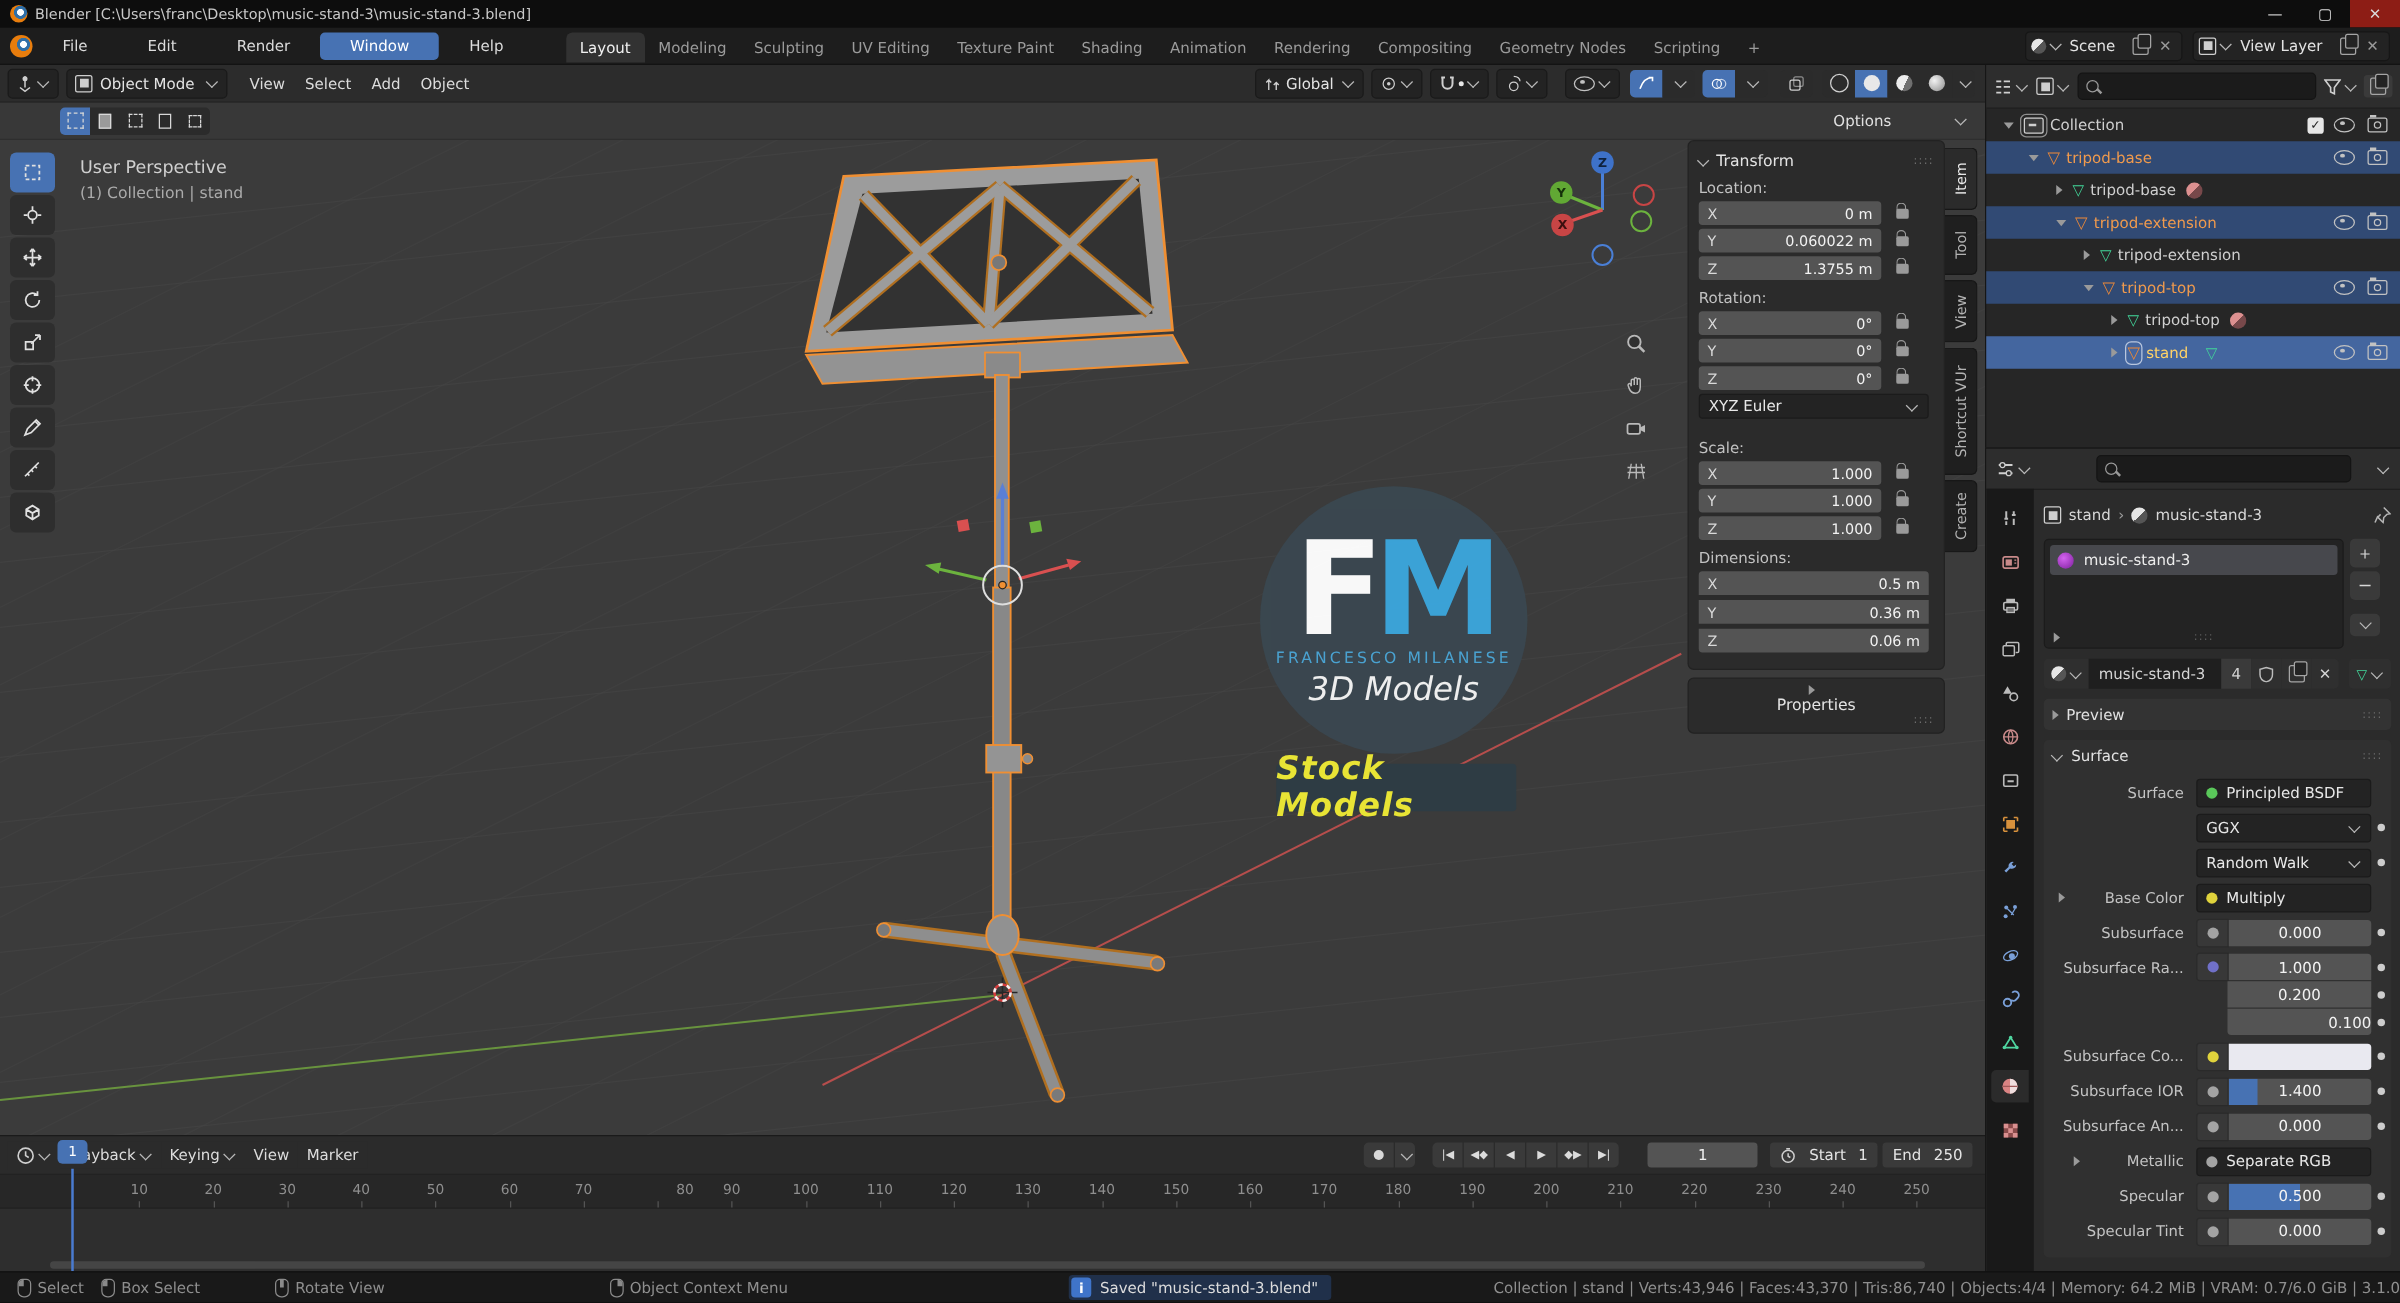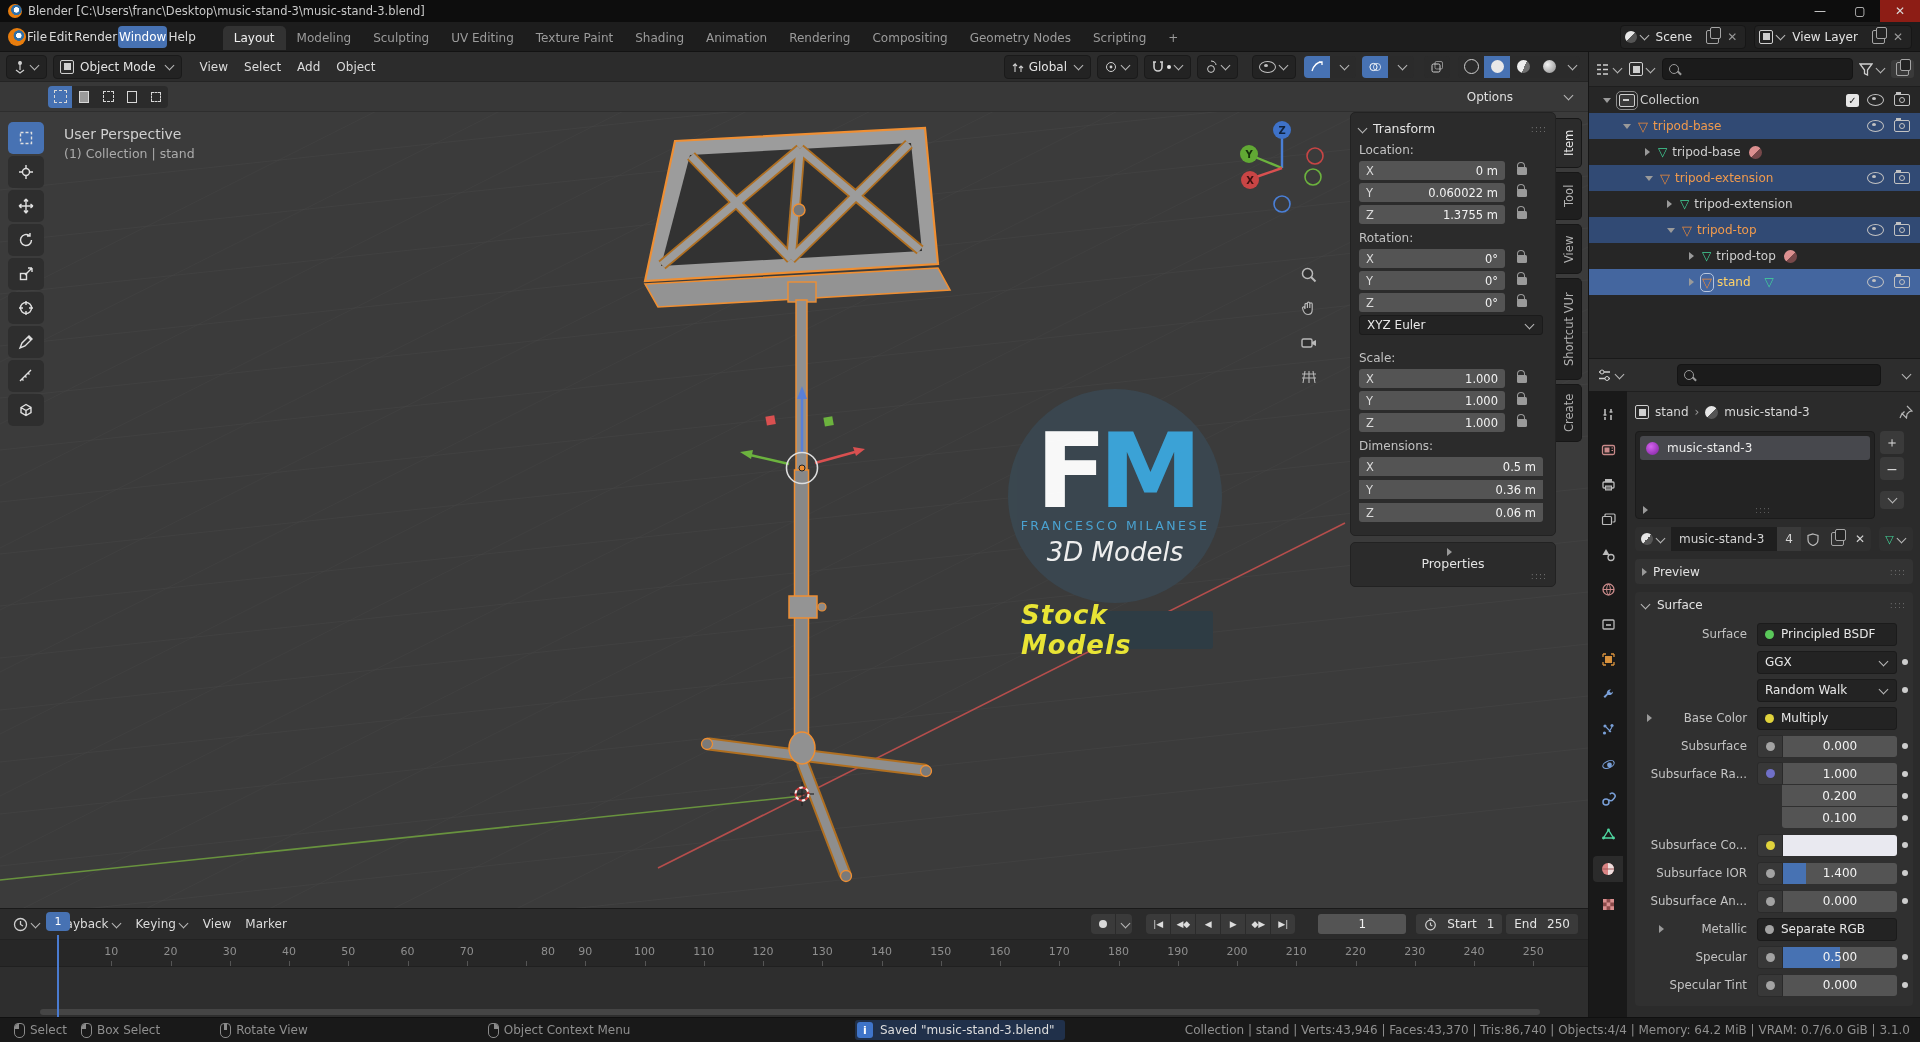--- a/index.html
+++ b/index.html
@@ -15,21 +15,21 @@
   .keydot{width:6px;height:6px;border-radius:50%;background:#cdcdcd;flex:none;}
   
   #titlebar{left:0;top:0;width:1920px;height:22px;background:#0d0d0d;display:flex;align-items:center;}
   #titlebar .ttext{color:#c9c9c9;font-size:11.5px;margin-left:6px;}
   .blogo{width:14px;height:14px;border-radius:50%;background:radial-gradient(circle at 60% 42%,#fff 0 2.5px,#2f6fa8 3px 5px,#e87d0d 5.5px);margin-left:8px;flex:none;}
   .winbtns{margin-left:auto;display:flex;height:22px;}
   .wbtn{width:40px;height:22px;display:flex;align-items:center;justify-content:center;color:#dadada;font-size:12px;}
   .wbtn.close{background:#8d1d15;}
   
   #topbar{left:0;top:22px;width:1920px;height:30px;background:#1d1d1d;display:flex;align-items:center;border-bottom:1px solid #131313;box-sizing:border-box;}
-  .menu-item{padding:4px 1px;border-radius:4px;color:#dcdcdc;text-align:center;}
+  .menu-item{padding:4px 24px;border-radius:4px;color:#dcdcdc;text-align:center;}
   .menu-item.active-blue{background:#4772b3;color:#fff;}
   .wtab{padding:5px 11px;color:#9b9b9b;border-radius:5px 5px 0 0;margin-top:2px;}
   .wtab.active{background:#323232;color:#f0f0f0;}
   .scene-widget{background:#232323;border:1px solid #161616;border-radius:4px;height:22px;display:flex;align-items:center;padding:0 4px;margin-right:8px;}
   .scene-widget .sw-name{margin:0 10px 0 6px;color:#e3e3e3;}
   .ic-copy{width:11px;height:12px;border:1.2px solid #a5a5a5;border-radius:2px;position:relative;margin:0 4px;flex:none;}
   .ic-copy::before{content:"";position:absolute;left:3px;top:-4px;width:9px;height:10px;border:1.2px solid #a5a5a5;border-radius:2px;background:#232323;}
   .xglyph{color:#9a9a9a;font-size:12px;padding:0 4px;}
   
   #vph1{left:0;top:52px;width:1588px;height:30px;background:#2c2c2c;display:flex;align-items:center;border-bottom:1px solid #242424;box-sizing:border-box;}
@@ -160,21 +160,21 @@
             color:#e8e435;font-size:26px;font-weight:bold;font-style:italic;letter-spacing:1px;}
   
   #statusbar{left:0;top:1017px;width:1920px;height:25px;background:#191919;border-top:1px solid #101010;box-sizing:border-box;display:flex;align-items:center;color:#8f8f8f;}
   .mouse{width:9px;height:13px;border:1.2px solid #8a8a8a;border-radius:4px 4px 5px 5px;position:relative;margin:0 5px 0 14px;flex:none;}
   .mouse::before{content:"";position:absolute;background:#8a8a8a;}
   .mouse.l::before{left:0;top:0;width:4px;height:5px;border-radius:3px 0 0 0;}
   .mouse.m::before{left:3px;top:0;width:2.5px;height:6px;}
   .mouse.r::before{right:0;top:0;width:4px;height:5px;border-radius:0 3px 0 0;}
   #saved-badge{position:absolute;left:855px;top:2px;height:20px;background:#20304a;border-radius:3px;display:flex;align-items:center;padding:0 10px 0 2px;gap:7px;color:#dcdcdc;}
   #saved-badge .info{width:16px;height:16px;background:#3f74c9;border-radius:3px;color:#fff;display:flex;align-items:center;justify-content:center;font-size:11px;font-weight:bold;}
-  #stats{margin-left:auto;padding-right:10px;color:#8f8f8f;}
+  #stats{margin-left:auto;color:#8f8f8f;}
 </style>
 </head>
 <body>
 
 <div id="titlebar" class="abs">
   <span class="blogo"></span>
   <span class="ttext">Blender [C:\Users\franc\Desktop\music-stand-3\music-stand-3.blend]</span>
   <div class="winbtns">
     <div class="wbtn">—</div>
     <div class="wbtn">▢</div>
@@ -1101,21 +1101,21 @@
         <div class="stackf">
             <span>0.200</span>
           </div>
         <div class="mkey">
             <span class="keydot"></span>
           </div>
       </div>
       <div class="mrow" style="height:21px;margin:0;">
         <span class="mlabel"></span>
           <div style="width:25px;flex:none;"></div>
-        <div class="stackf" style="border-radius:0 0 3px 3px;">
+        <div class="stackf" style="border-radius:0 0 3px 3px;justify-content:flex-end;">
             <span>0.100</span>
           </div>
         <div class="mkey">
             <span class="keydot"></span>
           </div>
       </div>
       <div class="mrow">
         <span class="mlabel">Subsurface Co...</span>
         <div class="chip">
             <span class="dot" style="background:#e0d33c;"></span>

